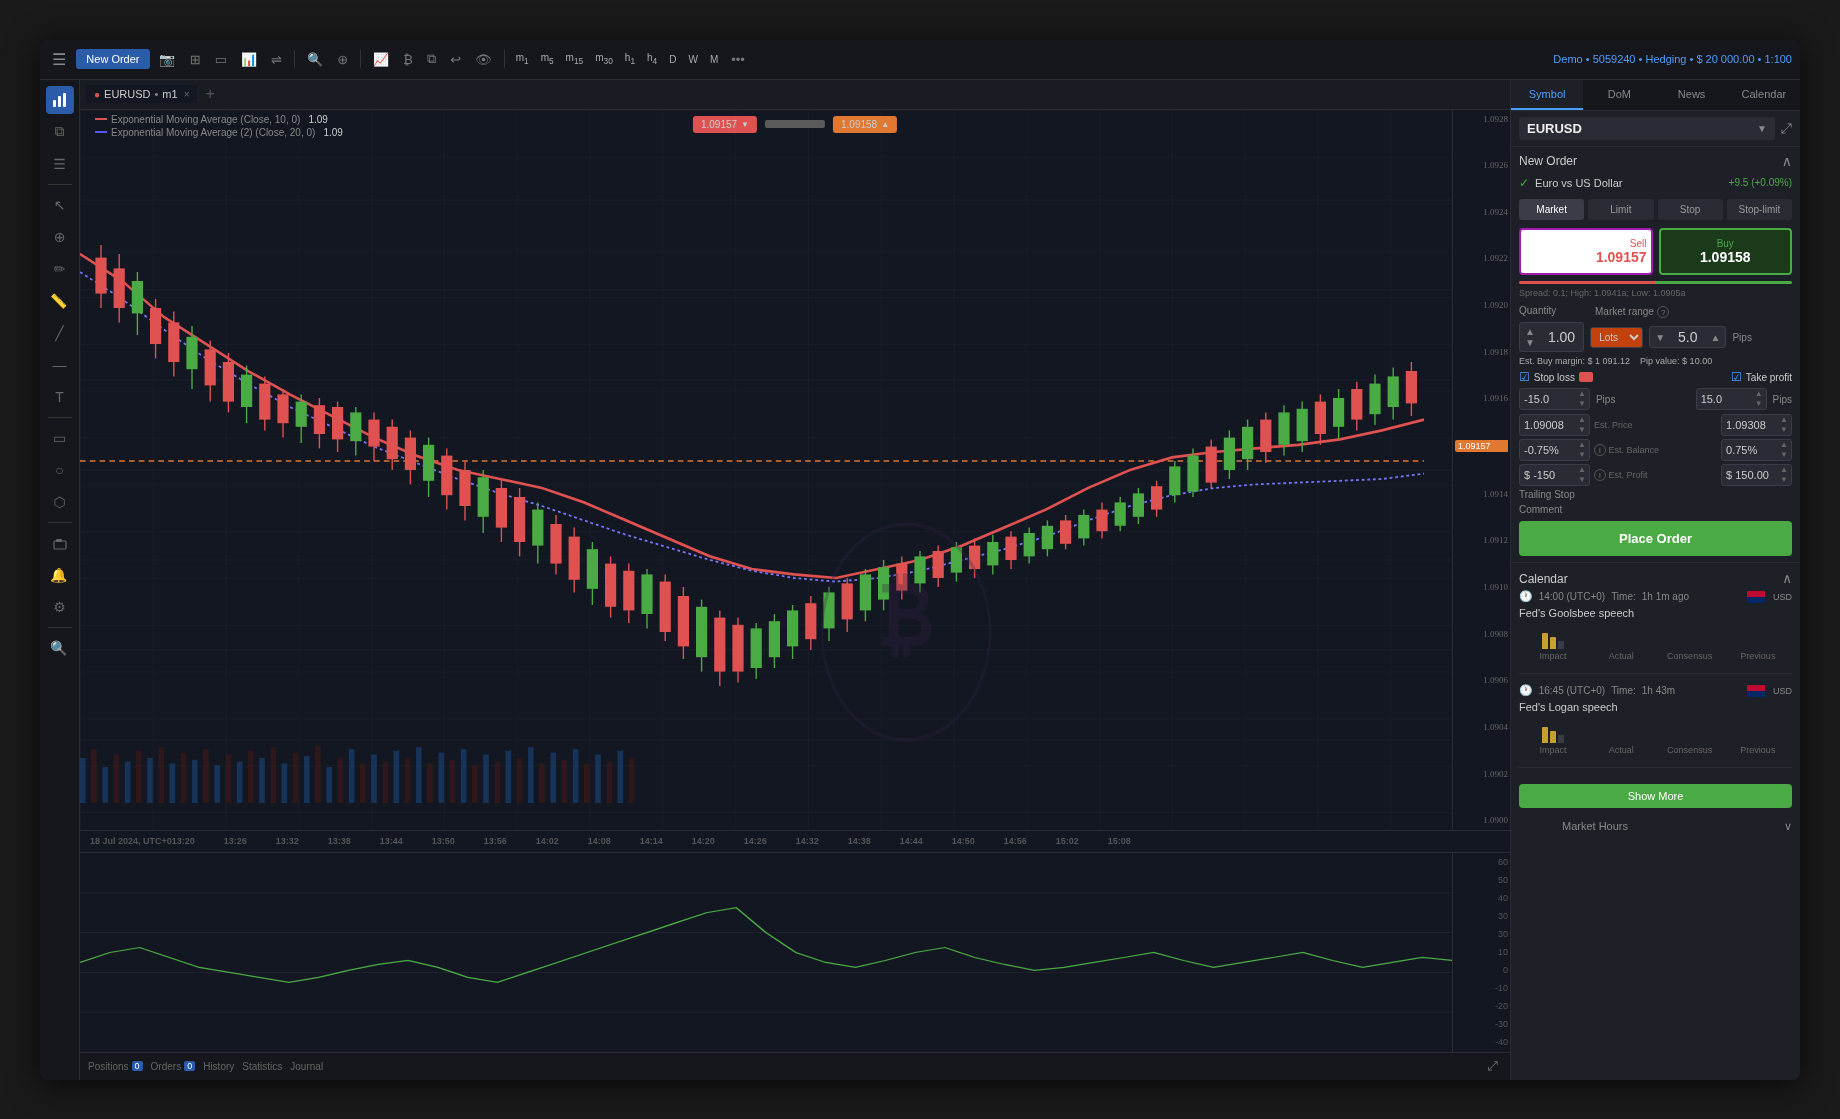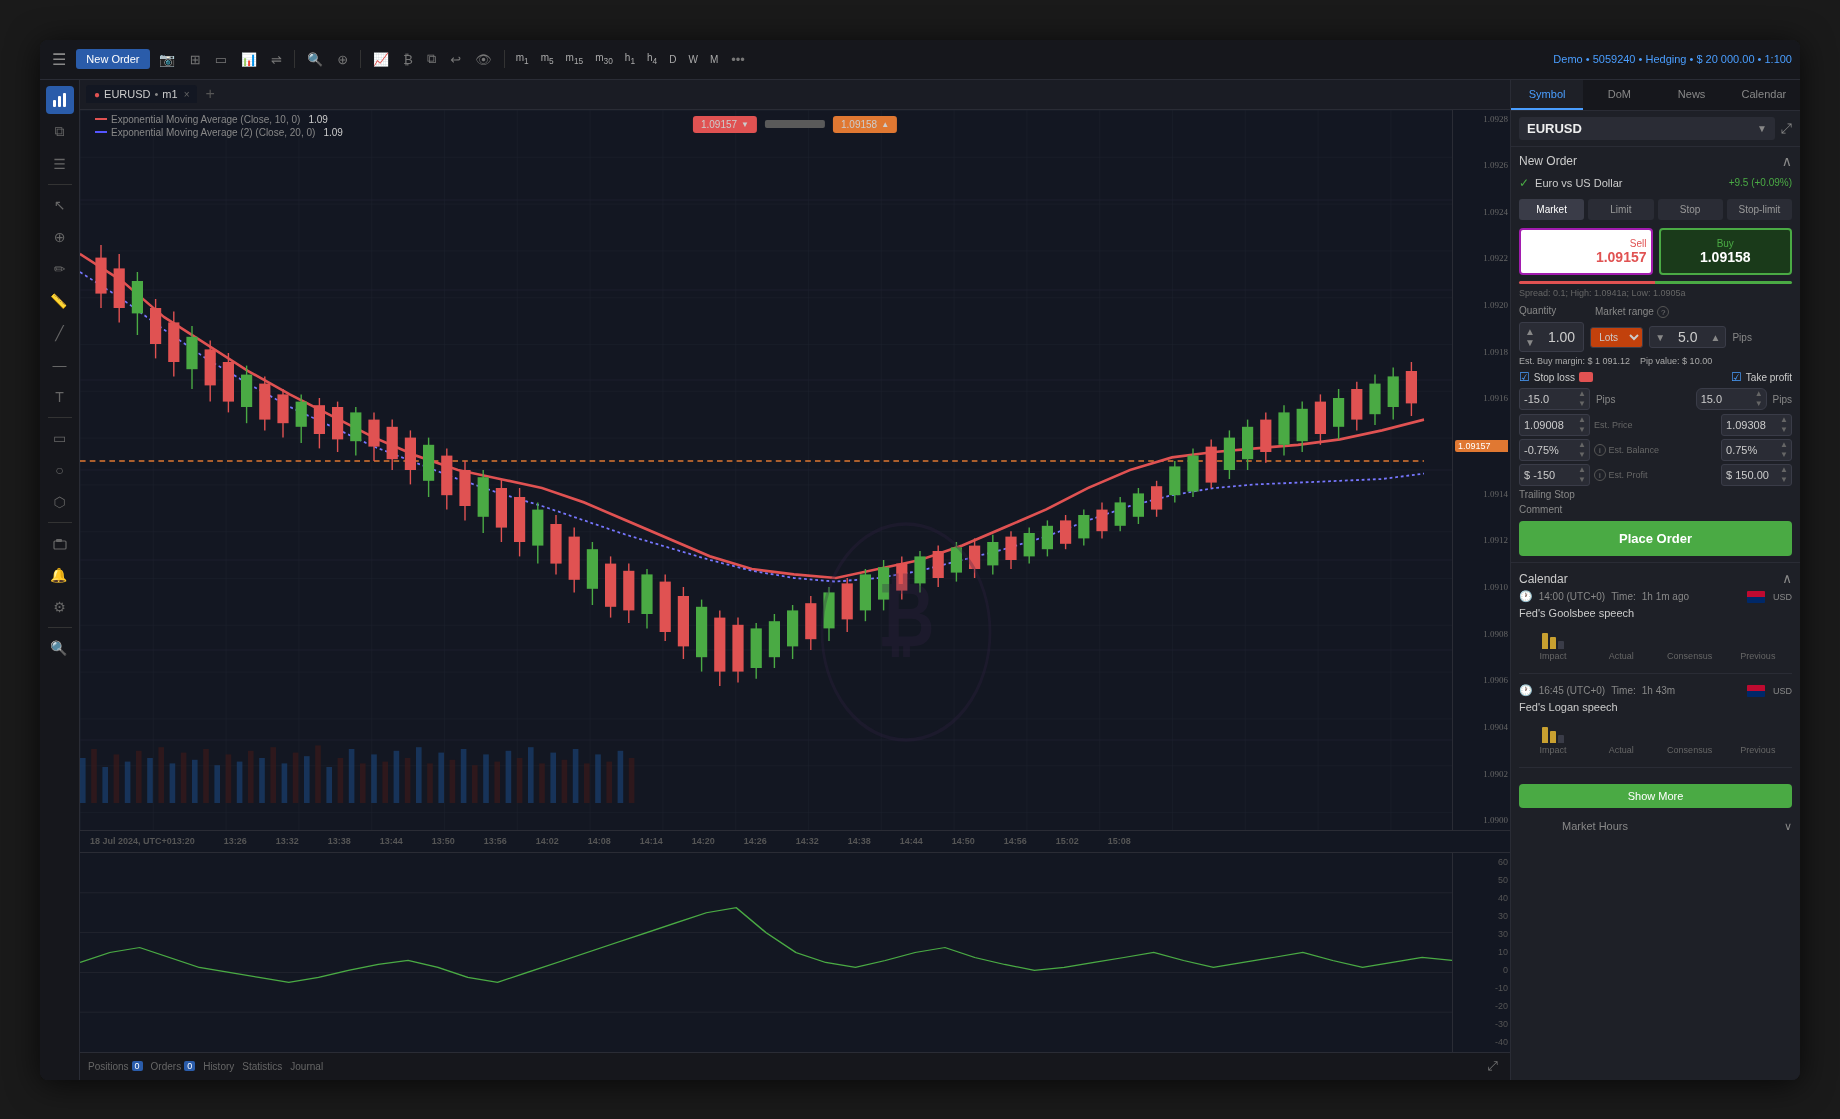--- a/index.html
+++ b/index.html
@@ -1394,21 +1394,21 @@
 
           <div class="input-with-arrows">
             <input type="text" value="-15.0" style="">
             <div class="arrows-col">
               <button class="arrow-btn">▲</button>
               <button class="arrow-btn">▼</button>
             </div>
           </div>
           <span class="form-unit">Pips</span>
 
-          <div class="input-with-arrows" style="margin-left:auto;border-radius:6px;">
+          <div class="input-with-arrows" style="margin-left:auto;">
             <input type="text" value="15.0" style="">
             <div class="arrows-col">
               <button class="arrow-btn">▲</button>
               <button class="arrow-btn">▼</button>
             </div>
           </div>
           <span class="form-unit">Pips</span>
         </div>
 
         

